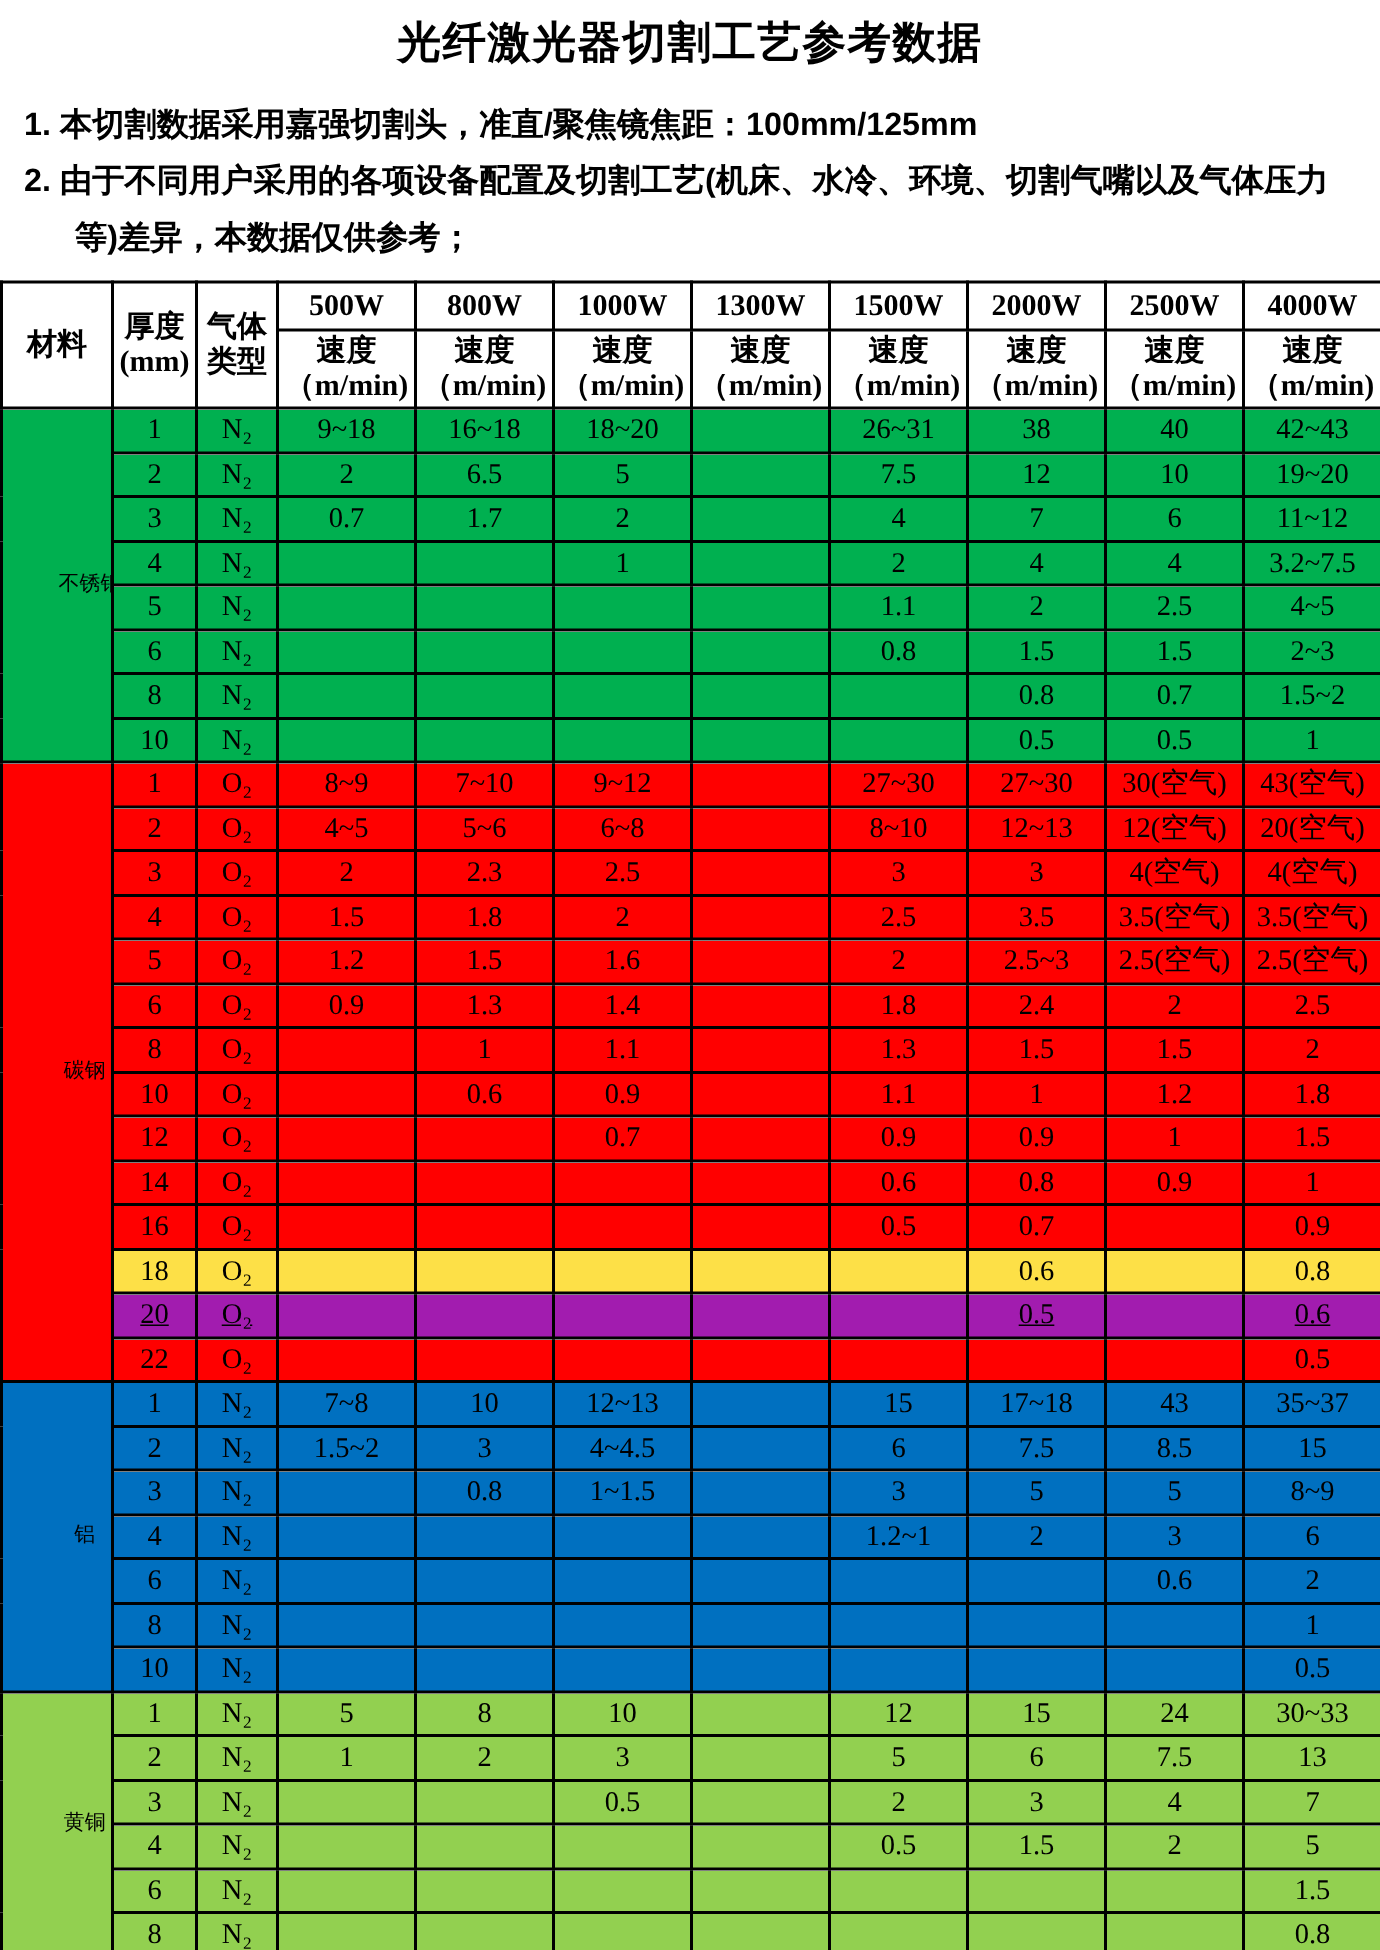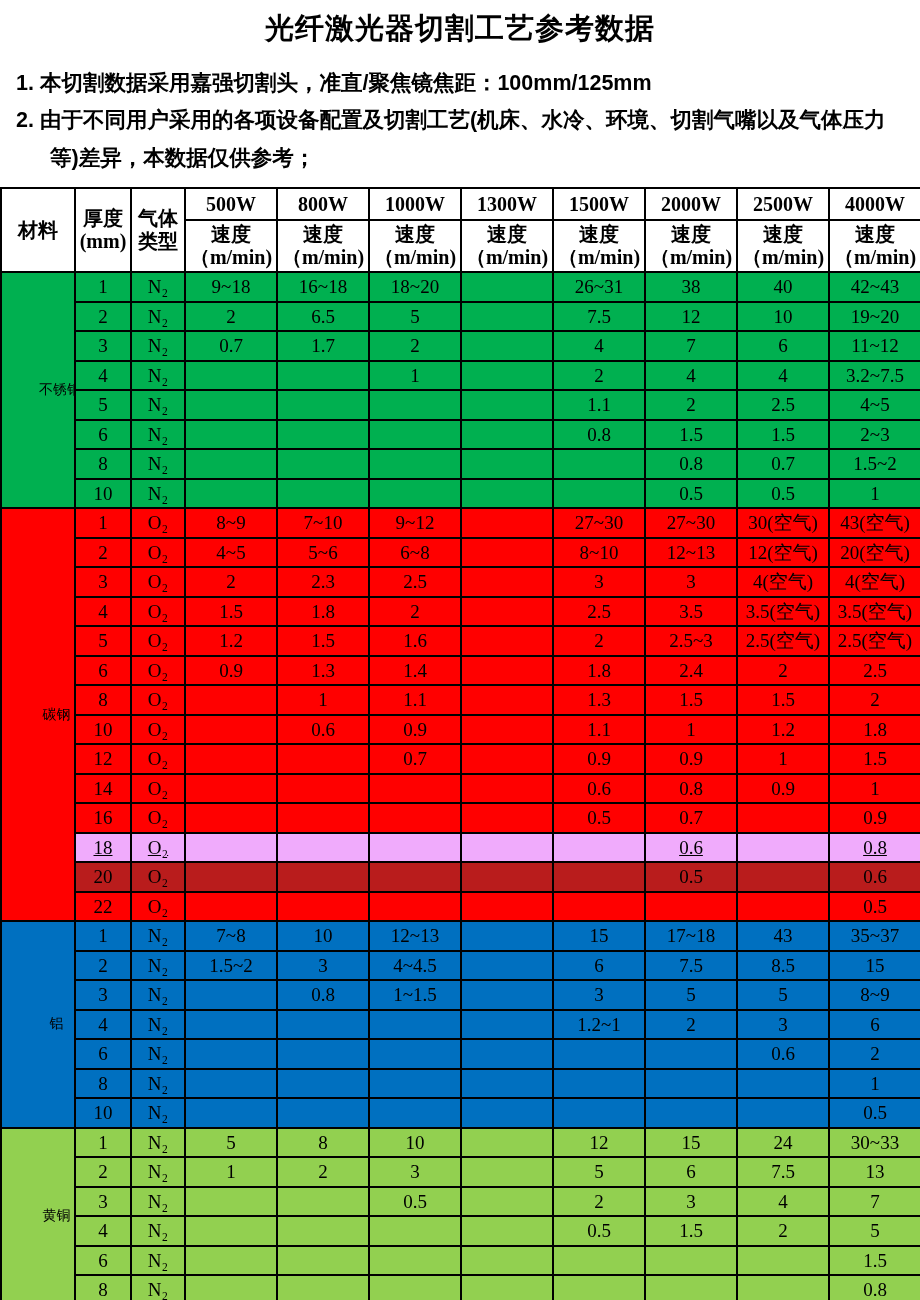--- a/index.html
+++ b/index.html
@@ -376,33 +376,33 @@
           <td>O₂</td>
           <td></td>
           <td></td>
           <td></td>
           <td></td>
           <td>0.5</td>
           <td>0.7</td>
           <td></td>
           <td>0.9</td>
         </tr>
-        <tr style="background-color: #f0abfc; text-decoration: underline;">
+        <tr style="background-color: #fde047;">
           <td>18</td>
           <td>O₂</td>
           <td></td>
           <td></td>
           <td></td>
           <td></td>
           <td></td>
           <td>0.6</td>
           <td></td>
           <td>0.8</td>
         </tr>
-        <tr style="background-color: #b91c1c;">
+        <tr style="background-color: #a21caf; text-decoration: underline;">
           <td>20</td>
           <td>O₂</td>
           <td></td>
           <td></td>
           <td></td>
           <td></td>
           <td></td>
           <td>0.5</td>
           <td></td>
           <td>0.6</td>

